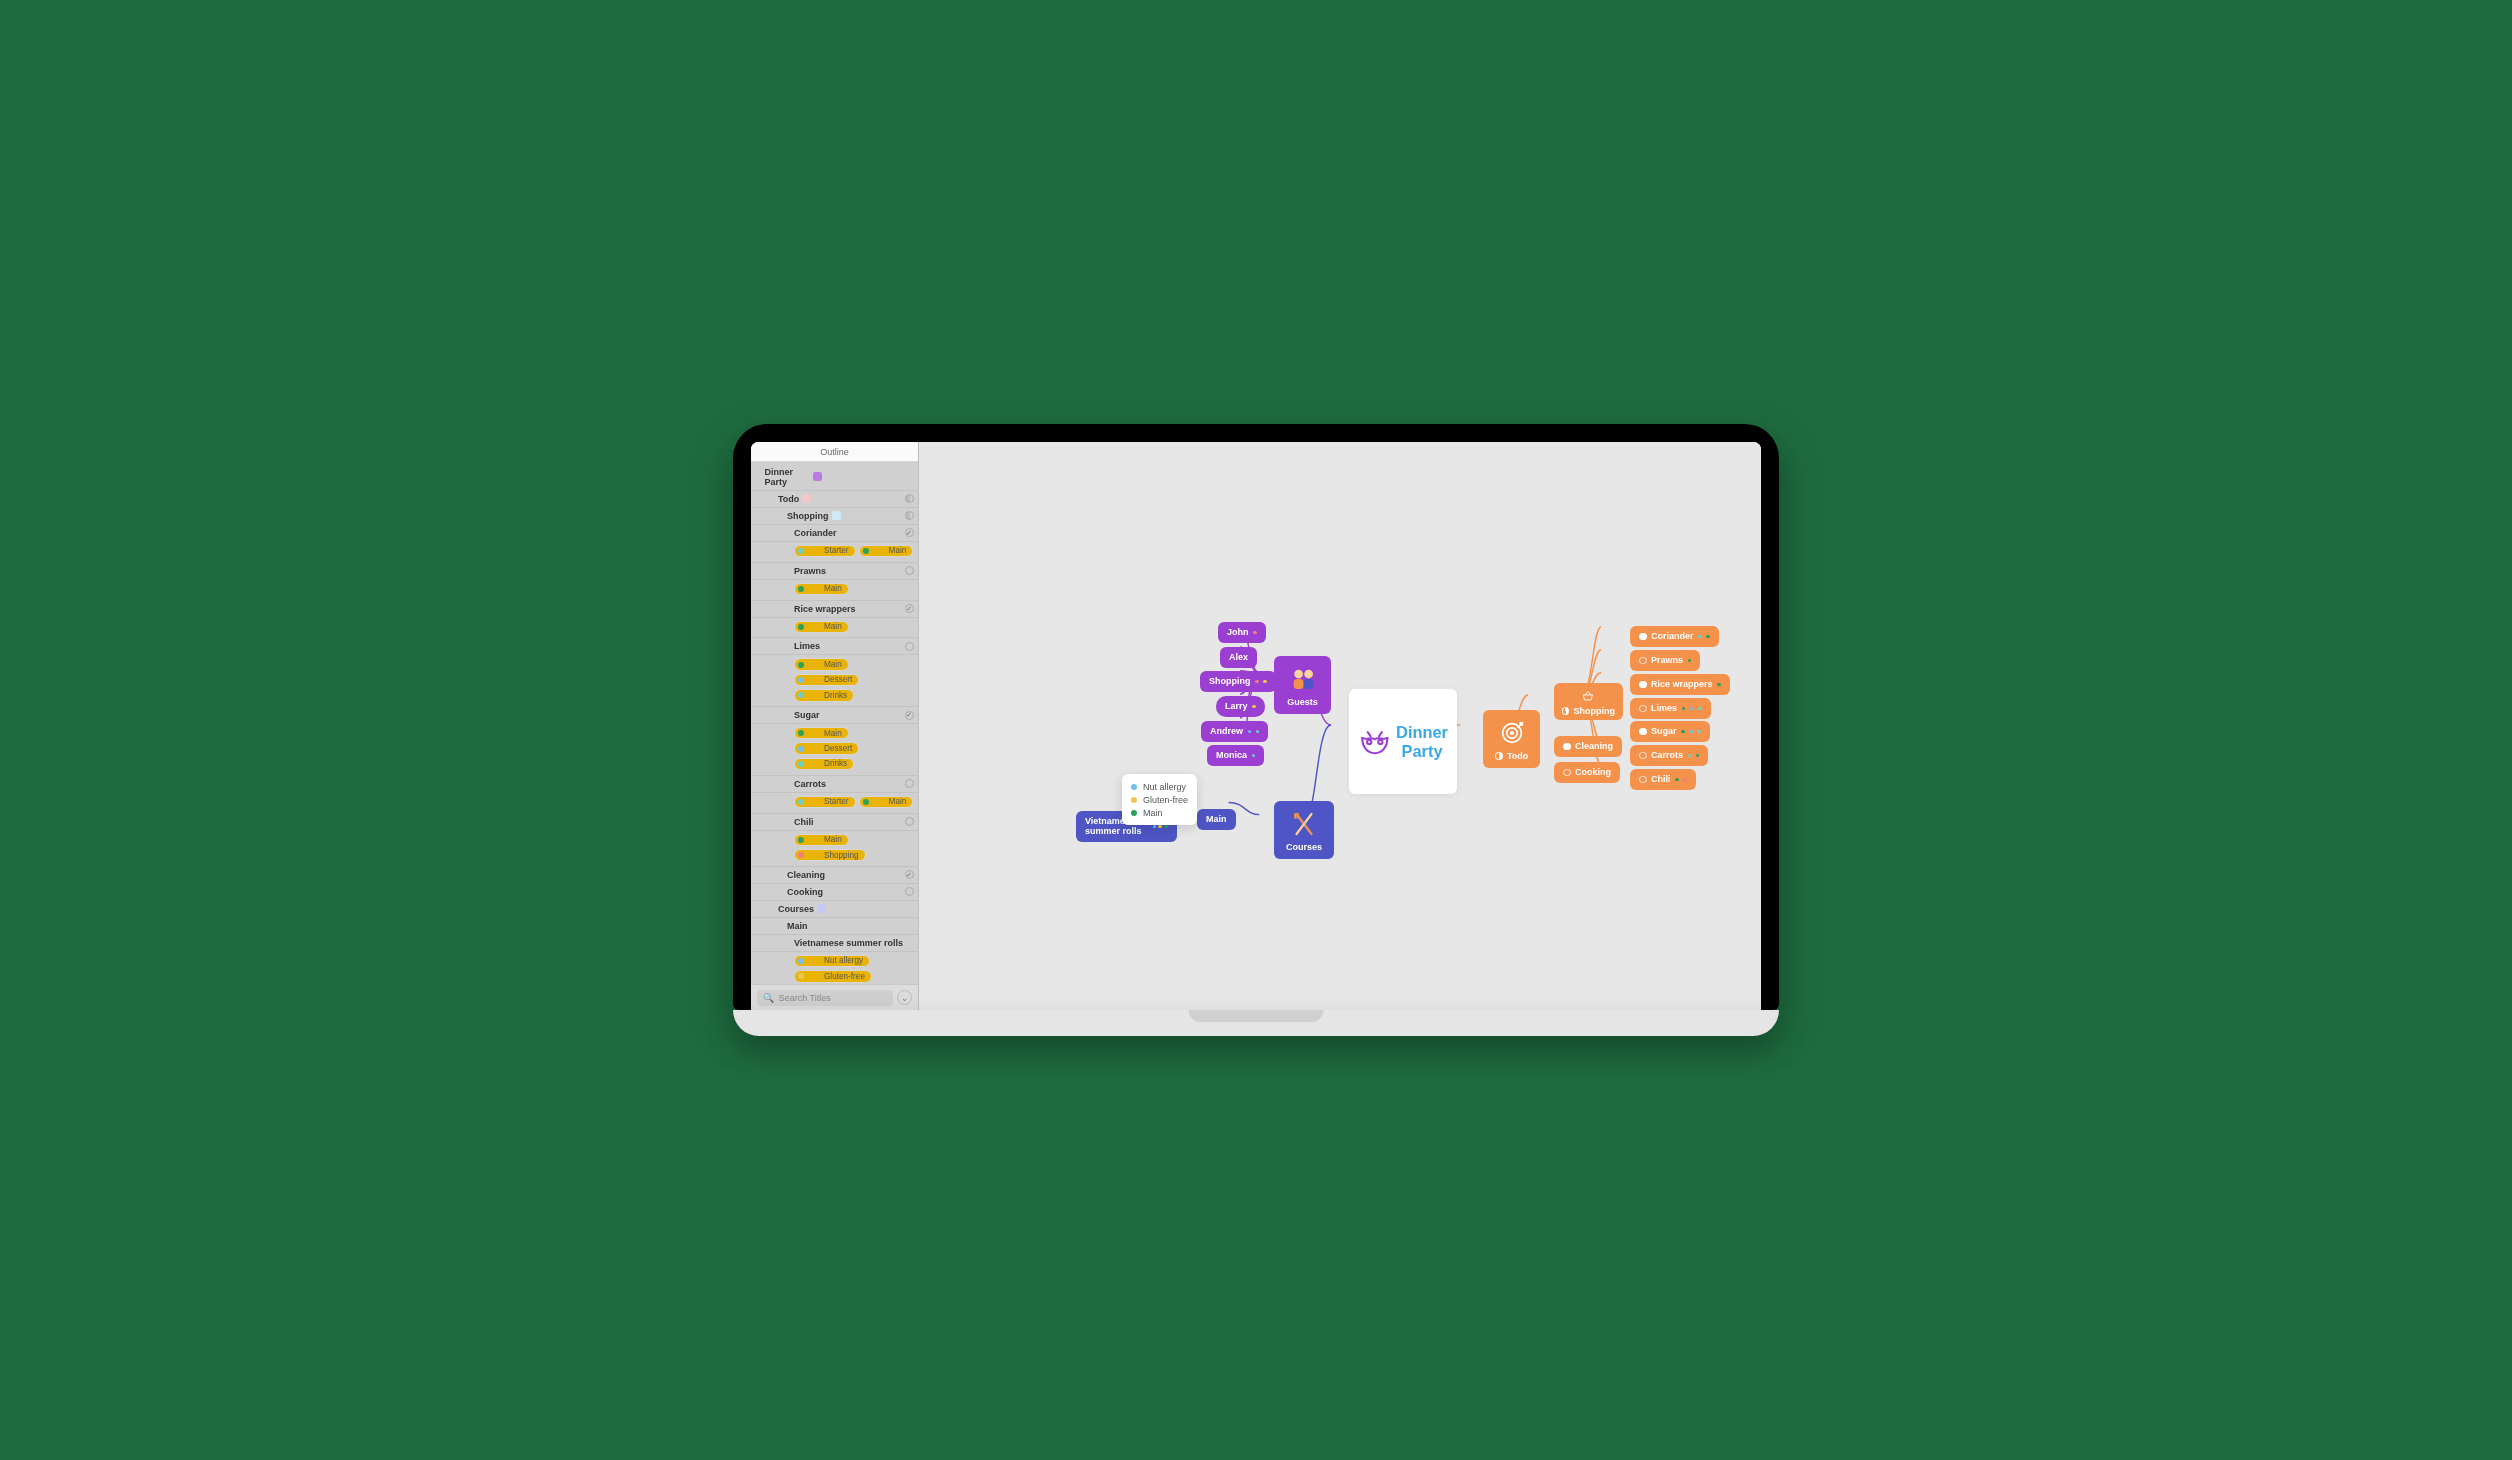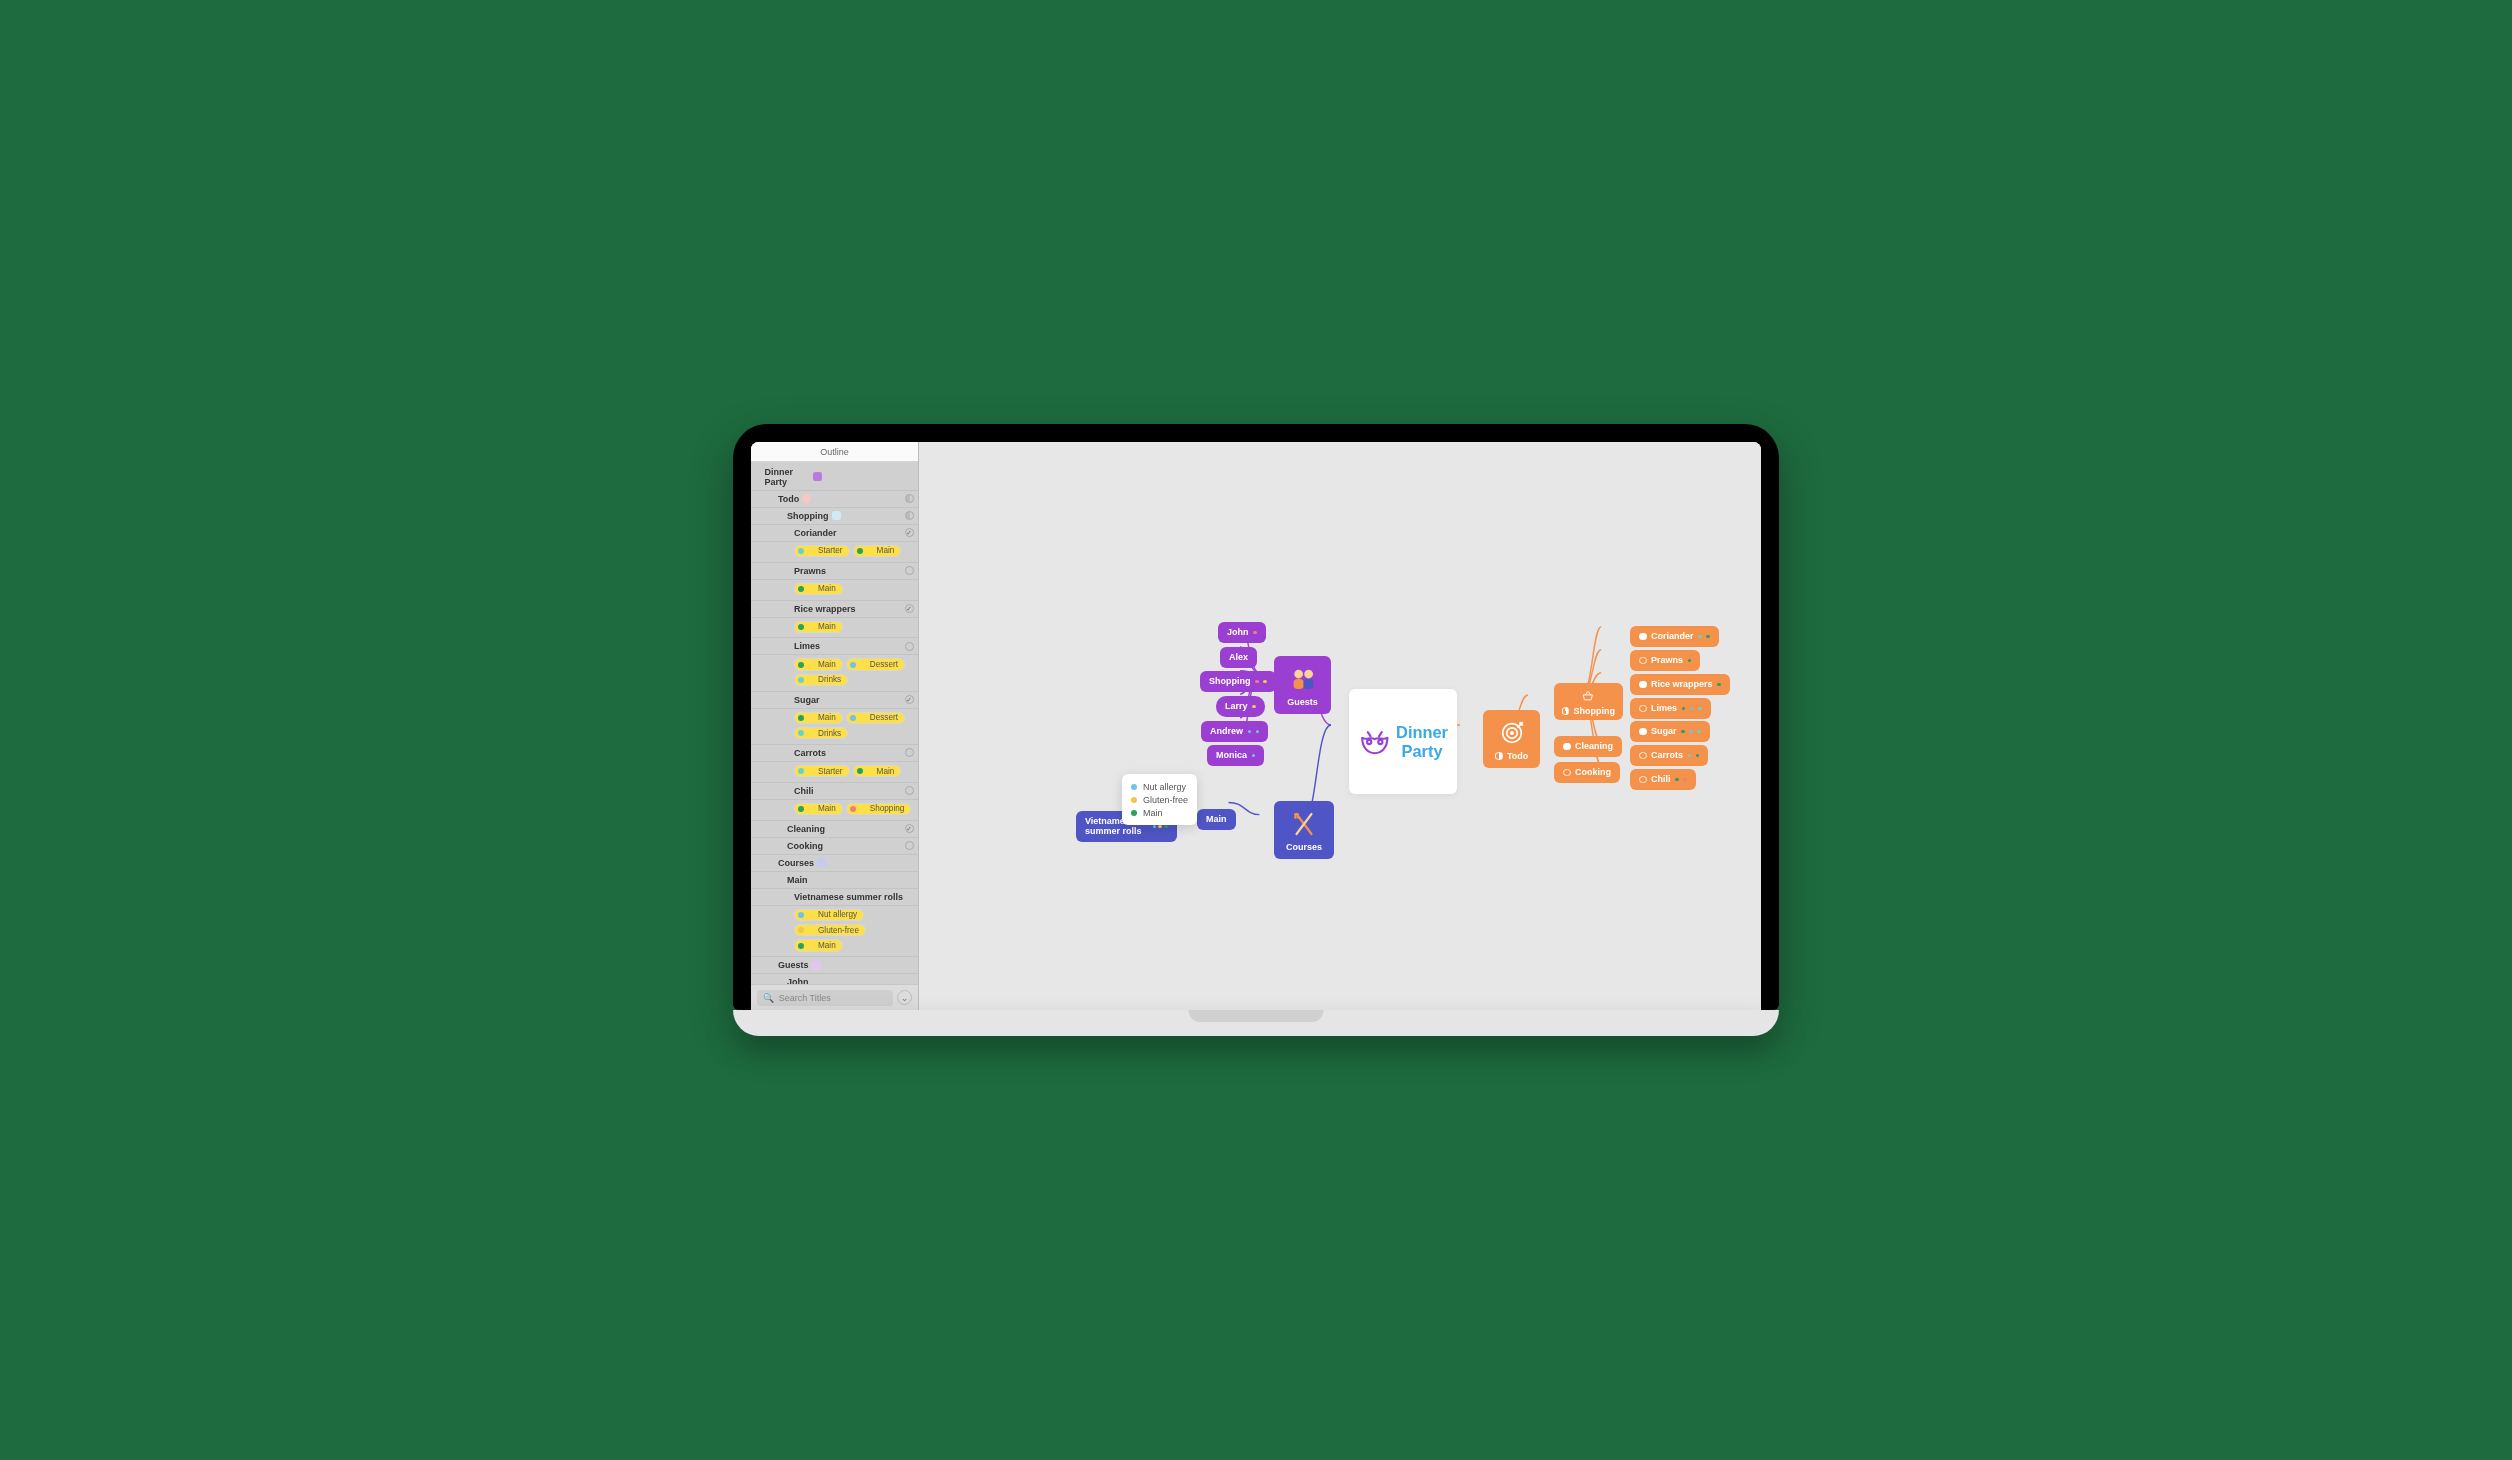--- a/index.html
+++ b/index.html
@@ -19,21 +19,21 @@
   .label { font-size: 9px; color: #333; }
   .bold { font-weight: 700; }
   .i0 { padding-left: 13.5px; }
   .i1 { padding-left: 27px; }
   .i2 { padding-left: 36px; }
   .i3 { padding-left: 43px; }
   .stat { margin-left: auto; width: 9px; height: 9px; border: 0.7px solid #aaa; border-radius: 50%; display: flex; align-items: center; justify-content: center; font-size: 6.7px; color: #555; }
   .stat.chk::after { content: '✓'; }
   .stat.half { background: linear-gradient(90deg, #bbb 50%, transparent 50%); }
   .tags { display: flex; flex-wrap: wrap; gap: 3px; padding: 3px 4.5px 4.5px 43px; border-bottom: 0.7px solid #c3c3c3; }
-  .tag { display: inline-flex; align-items: center; gap: 14px; background: #fde047; border: 0.7px solid #d7d7d7; border-radius: 8.2px; padding: 0.7px 6px 0.7px 3px; font-size: 8.2px; color: #555; }
+  .tag { display: inline-flex; align-items: center; gap: 20px; background: #eab308; border: 0.7px solid #d7d7d7; border-radius: 8.2px; padding: 0.7px 6px 0.7px 3px; font-size: 8.2px; color: #555; }
   .dot { width: 6px; height: 6px; border-radius: 50%; }
   .micro { width: 9px; height: 9px; border-radius: 2.2px; margin-left: 3px; display: inline-block; }
   .search-bar { display: flex; align-items: center; gap: 4.5px; padding: 4.5px 6px; background: #dcdcdc; border-top: 0.7px solid #c7c7c7; }
   .search-field { flex: 1; display: flex; align-items: center; gap: 4.5px; background: #cfcfcf; border-radius: 3.7px; padding: 3px 6px; color: #888; font-size: 9px; }
   .filter-btn { width: 15px; height: 15px; border: 0.7px solid #bbb; border-radius: 50%; display: flex; align-items: center; justify-content: center; color: #777; font-size: 9px; }
 
   
   .canvas { flex: 1; background: #e7e7e7; position: relative; }
   .node { position: absolute; border-radius: 6px; padding: 5.2px 9px; color: #fff; font-weight: 700; font-size: 9px; display: flex; align-items: center; gap: 4.5px; white-space: nowrap; }
   .big { flex-direction: column; padding: 7.5px 12px 7.5px 12px; gap: 3px; min-width: 57px; }

